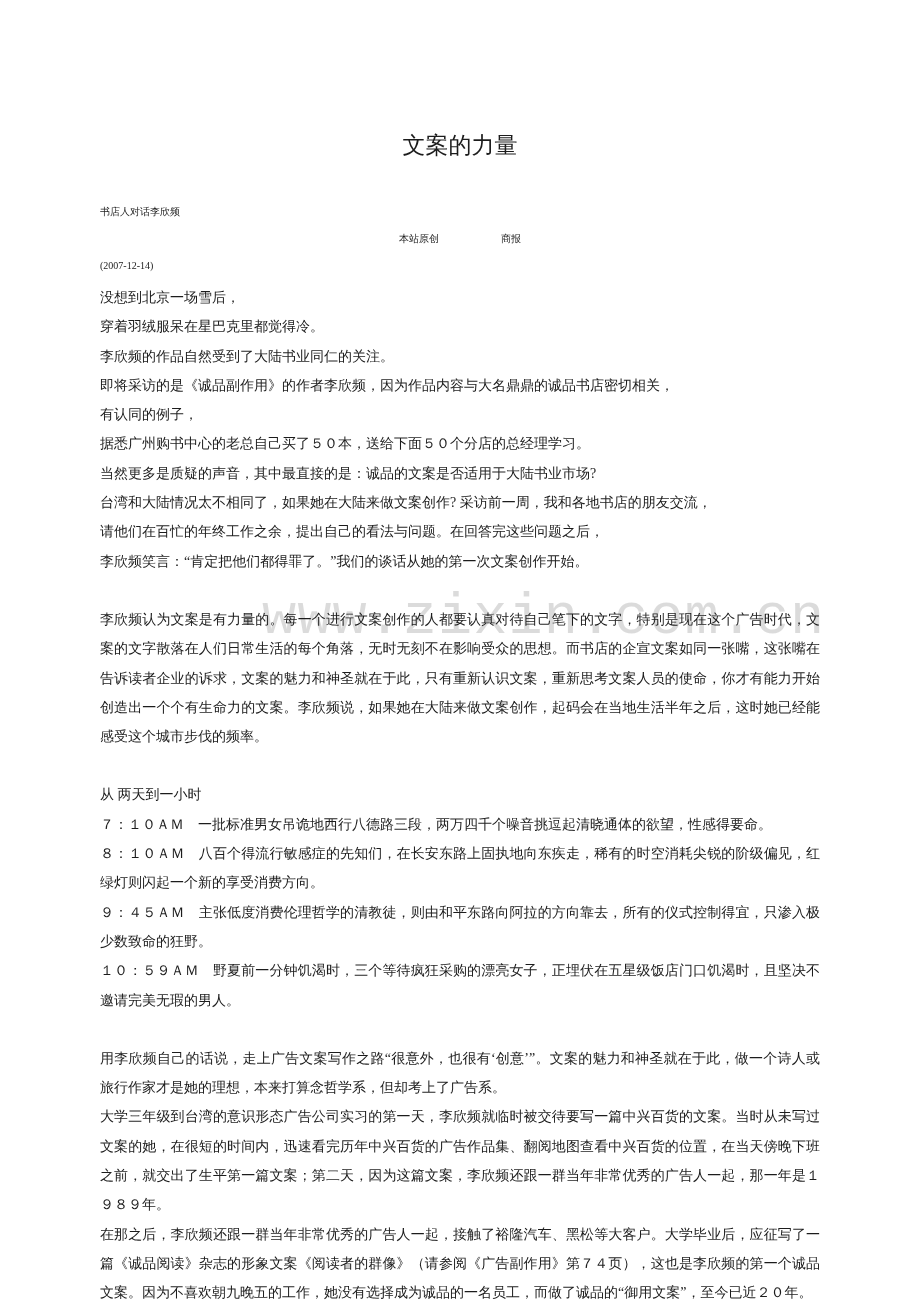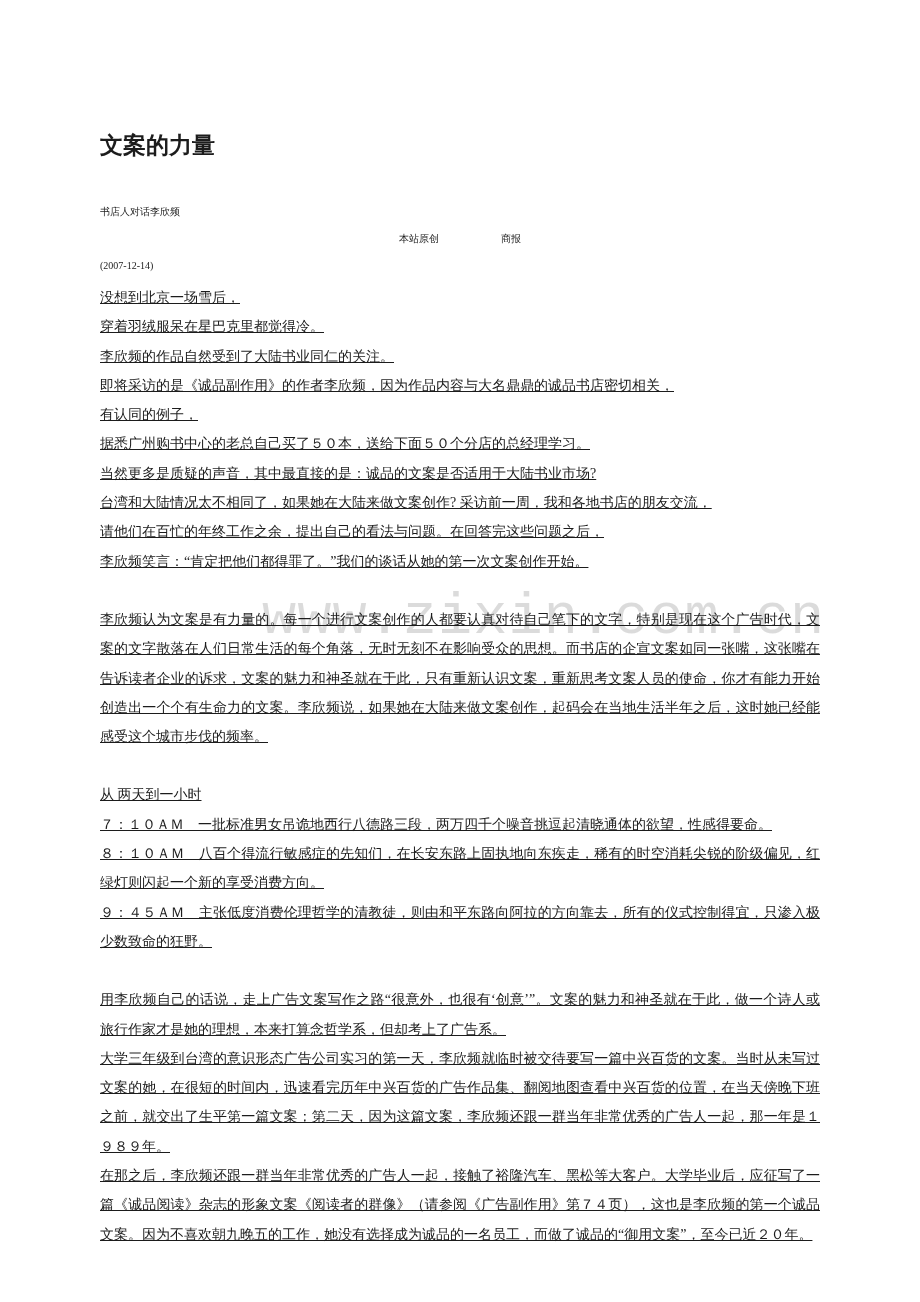--- a/index.html
+++ b/index.html
@@ -28,43 +28,43 @@
     user-select: none;
     white-space: nowrap;
   }
   .content {
     position: relative;
     z-index: 1;
     padding: 130px 100px 0 100px;
   }
   .doc-title {
     margin: 0 0 36px 0;
+    text-align: center;
     font-size: 23px;
-    font-weight: bold;
+    font-weight: normal;
     line-height: 32px;
   }
   .meta { margin-bottom: 4px; }
   .meta-line {
     text-align: left;
     font-size: 10px;
     line-height: 27px;
   }
   .meta-line-source {
     display: flex;
     justify-content: center;
     gap: 62px;
     font-family: Liberation Serif, serif;
   }
   .body-text p {
     margin: 0;
     font-size: 14px;
     line-height: 29.3px;
     text-align: justify;
     word-break: break-all;
-    text-decoration: underline;
   }
   .spacer { height: 29px; }
 </style>
 </head>
 <body>
 
 <div class="page">
 
   <div class="watermark">www.zixin.com.cn</div>
 
@@ -96,20 +96,21 @@
       <div class="spacer"></div>
 
       <p>李欣频认为文案是有力量的。每一个进行文案创作的人都要认真对待自己笔下的文字，特别是现在这个广告时代，文案的文字散落在人们日常生活的每个角落，无时无刻不在影响受众的思想。而书店的企宣文案如同一张嘴，这张嘴在告诉读者企业的诉求，文案的魅力和神圣就在于此，只有重新认识文案，重新思考文案人员的使命，你才有能力开始创造出一个个有生命力的文案。李欣频说，如果她在大陆来做文案创作，起码会在当地生活半年之后，这时她已经能感受这个城市步伐的频率。</p>
 
       <div class="spacer"></div>
 
       <p>从 两天到一小时</p>
       <p>７：１０ＡＭ　一批标准男女吊诡地西行八德路三段，两万四千个噪音挑逗起清晓通体的欲望，性感得要命。</p>
       <p>８：１０ＡＭ　八百个得流行敏感症的先知们，在长安东路上固执地向东疾走，稀有的时空消耗尖锐的阶级偏见，红绿灯则闪起一个新的享受消费方向。</p>
       <p>９：４５ＡＭ　主张低度消费伦理哲学的清教徒，则由和平东路向阿拉的方向靠去，所有的仪式控制得宜，只渗入极少数致命的狂野。</p>
+      <p>１０：５９ＡＭ　野夏前一分钟饥渴时，三个等待疯狂采购的漂亮女子，正埋伏在五星级饭店门口饥渴时，且坚决不邀请完美无瑕的男人。</p>
 
       <div class="spacer"></div>
 
       <p>用李欣频自己的话说，走上广告文案写作之路“很意外，也很有‘创意’”。文案的魅力和神圣就在于此，做一个诗人或旅行作家才是她的理想，本来打算念哲学系，但却考上了广告系。</p>
       <p>大学三年级到台湾的意识形态广告公司实习的第一天，李欣频就临时被交待要写一篇中兴百货的文案。当时从未写过文案的她，在很短的时间内，迅速看完历年中兴百货的广告作品集、翻阅地图查看中兴百货的位置，在当天傍晚下班之前，就交出了生平第一篇文案；第二天，因为这篇文案，李欣频还跟一群当年非常优秀的广告人一起，那一年是１９８９年。</p>
       <p>在那之后，李欣频还跟一群当年非常优秀的广告人一起，接触了裕隆汽车、黑松等大客户。大学毕业后，应征写了一篇《诚品阅读》杂志的形象文案《阅读者的群像》（请参阅《广告副作用》第７４页），这也是李欣频的第一个诚品文案。因为不喜欢朝九晚五的工作，她没有选择成为诚品的一名员工，而做了诚品的“御用文案”，至今已近２０年。</p>
     </div>
 
   </div>
 </div>

